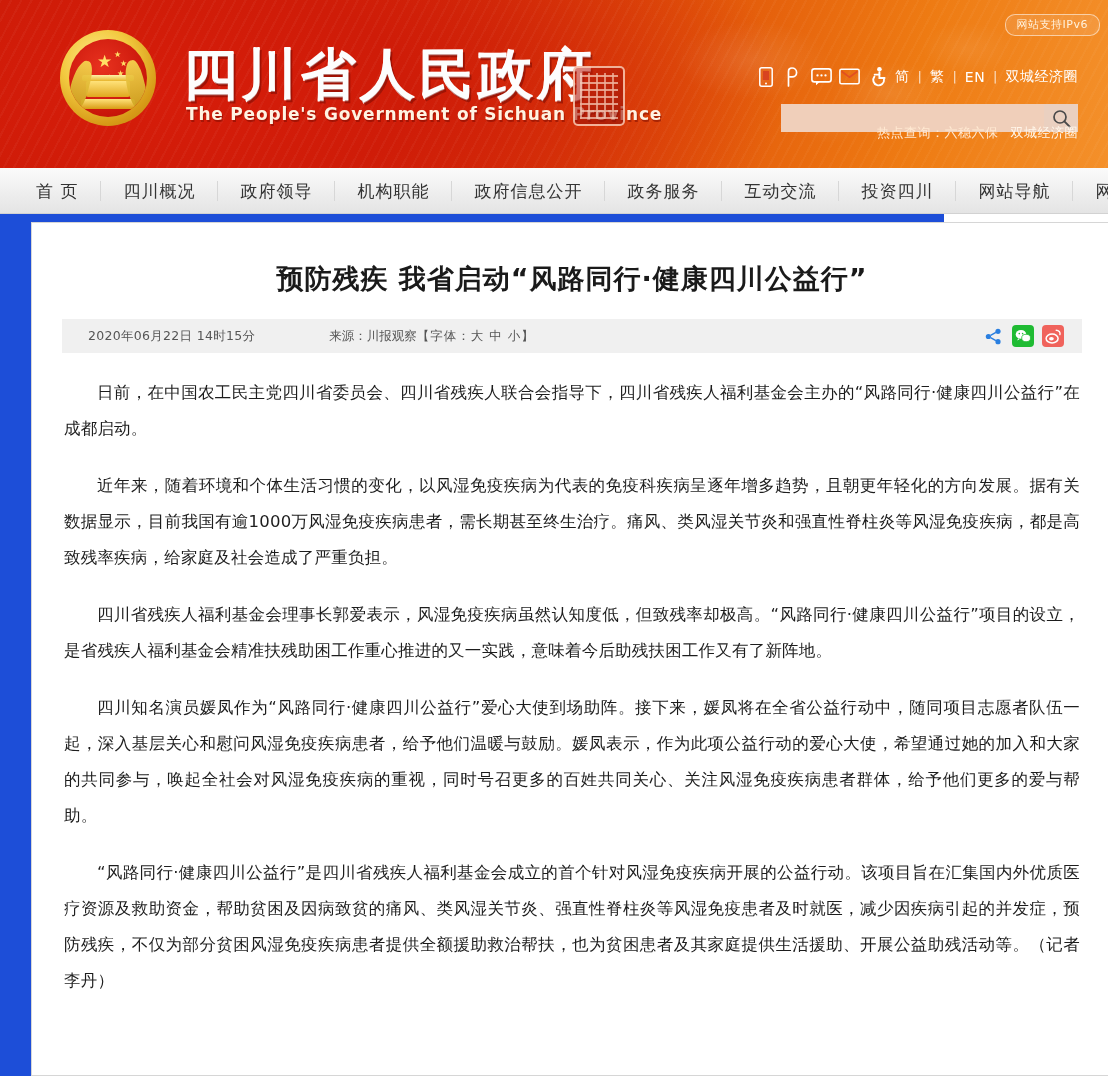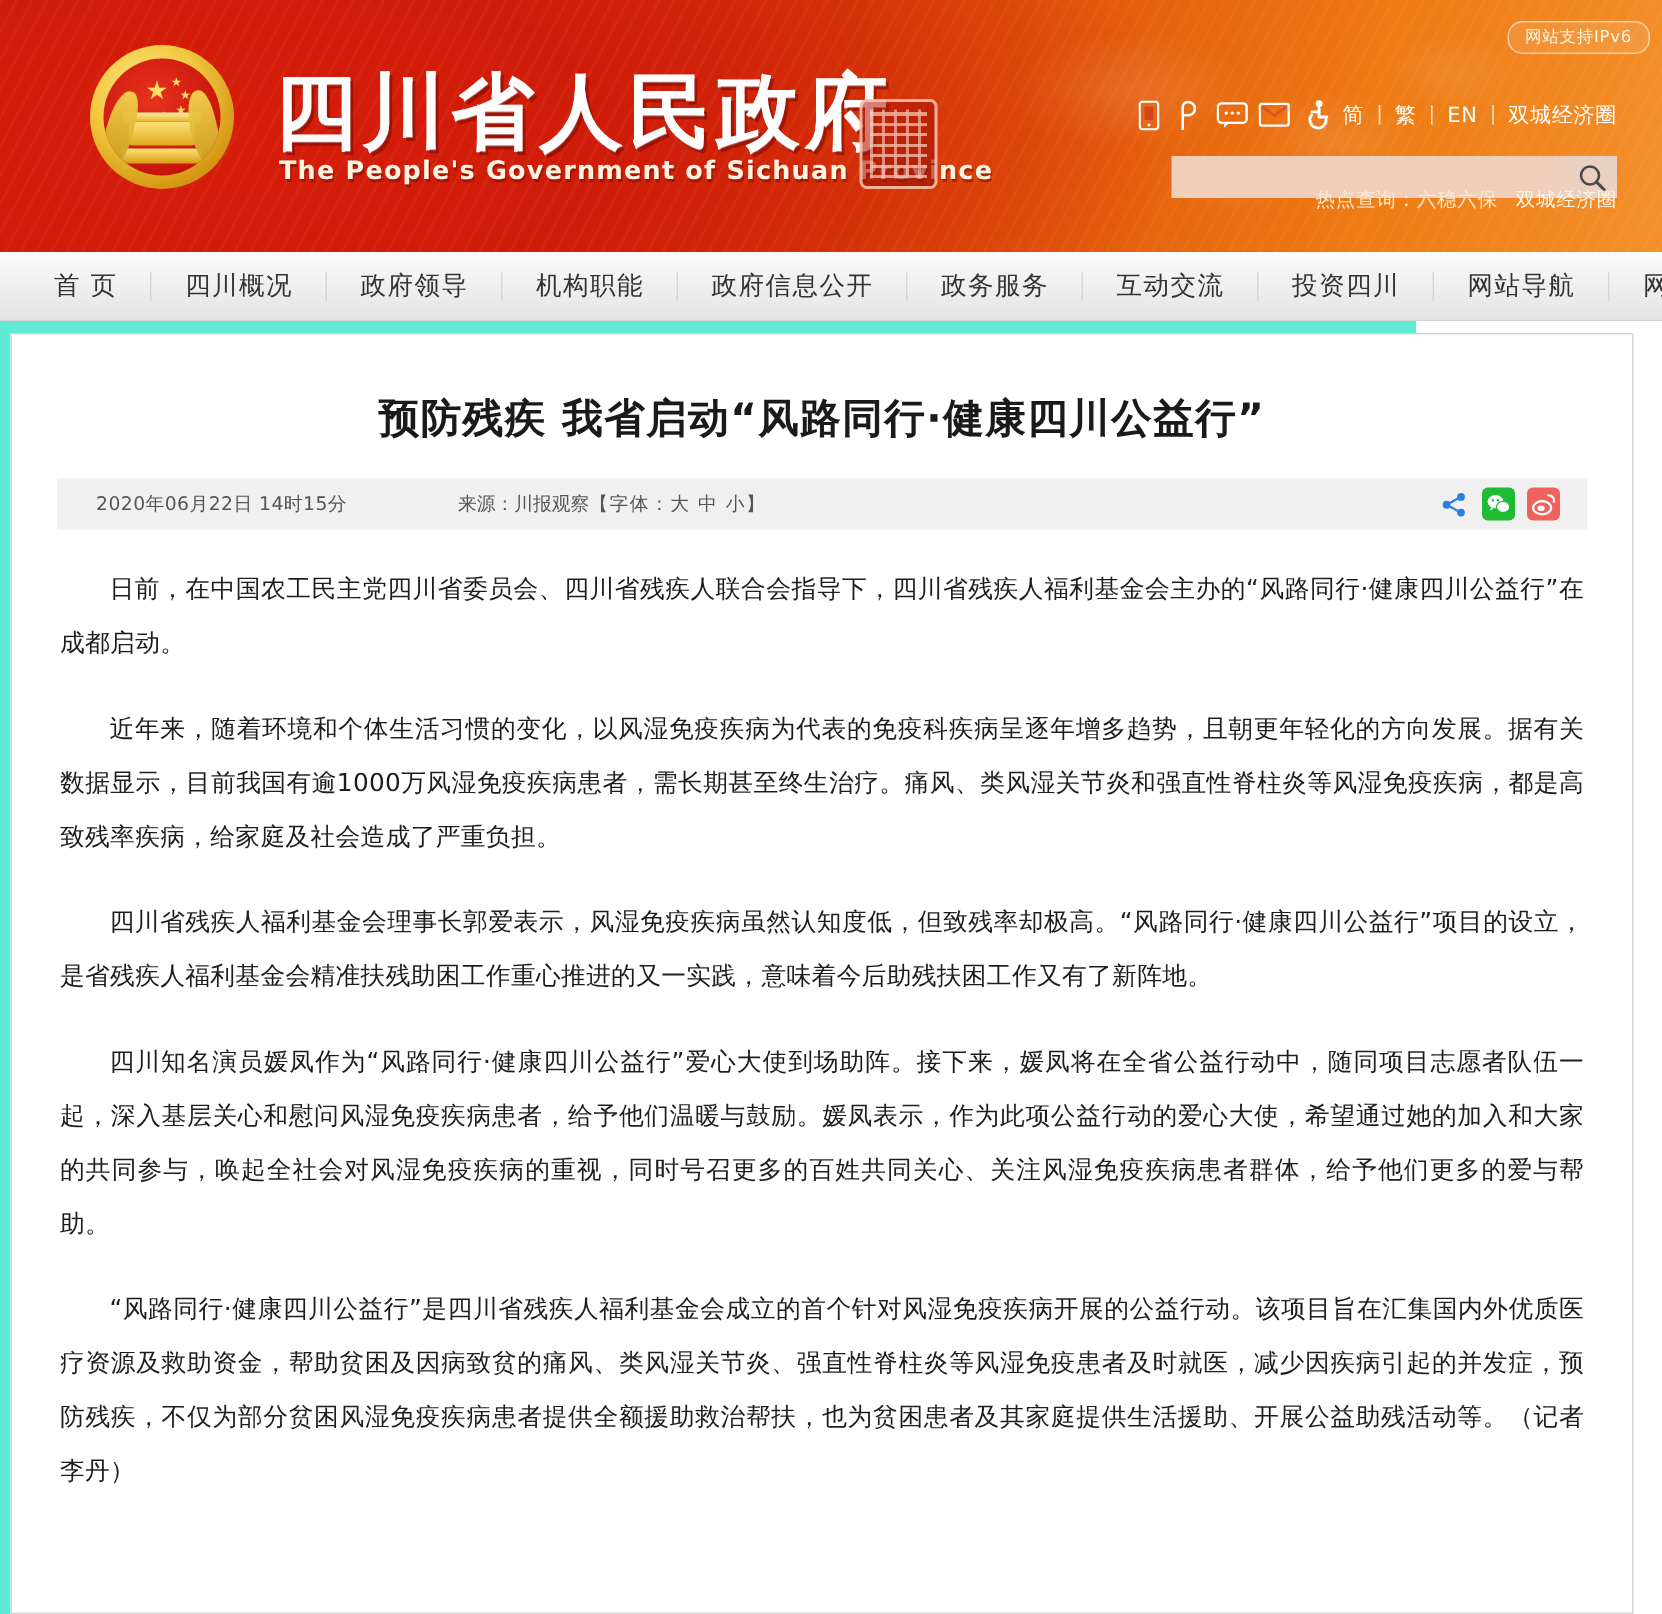--- a/index.html
+++ b/index.html
@@ -165,22 +165,22 @@
   .nav-item {
     font-size: 17px; color: #333333; letter-spacing: 1px;
     padding: 0 22px; white-space: nowrap; cursor: pointer;
     border-right: 1px solid #d7d7d7; line-height: 20px;
   }
   .nav-item:last-child { border-right: none; }
 
   
   .page-body {
     width: 944px; height: 862px;
-    background: #5eead4;
-    padding: 8px 13px 0 7px;
+    background: #1d4ed8;
+    padding: 8px 13px 0 31px;
   }
   .article {
     width: 1082px; height: 854px;
     background: #ffffff;
     border: 1px solid #d6d6d6;
     padding: 30px 30px 0 30px;
     overflow: hidden;
   }
   .art-title {
     text-align: center;

